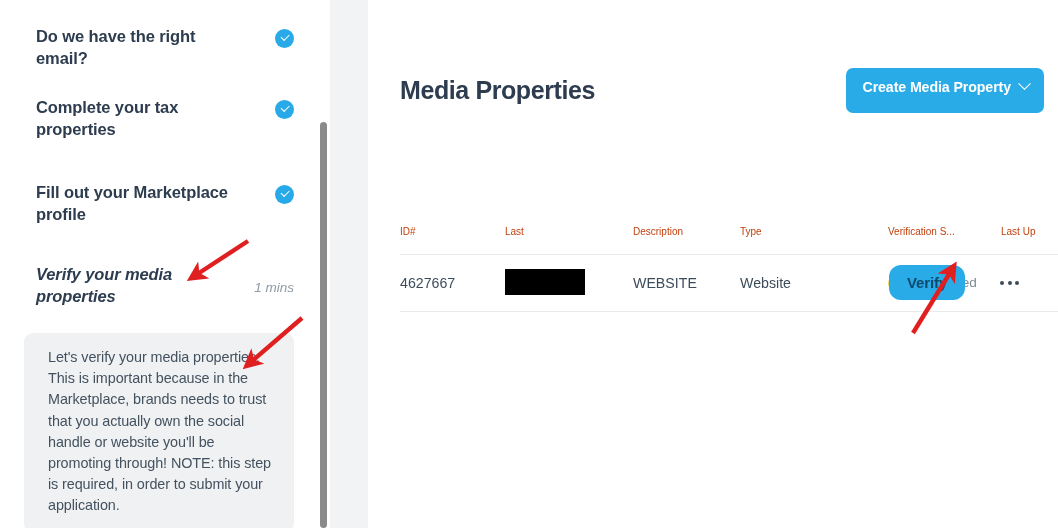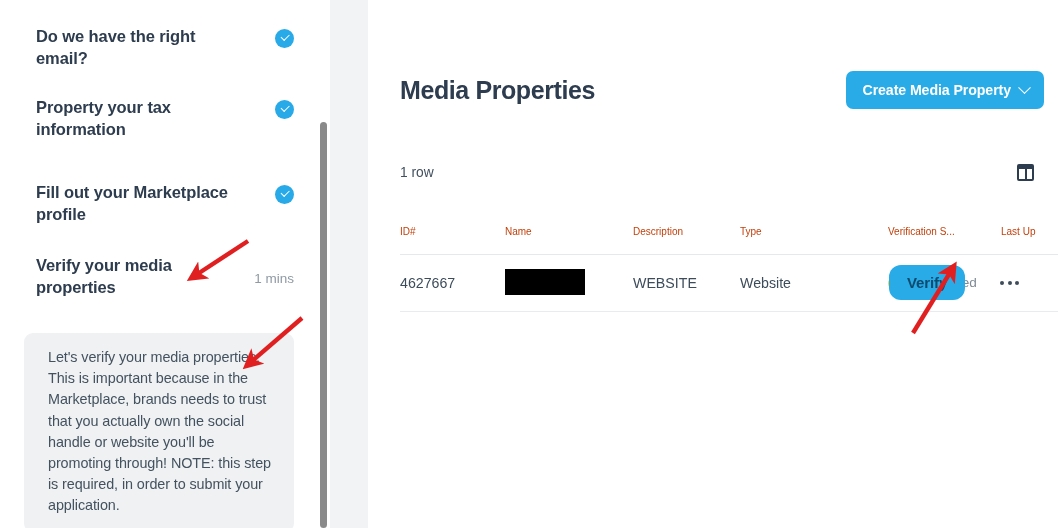--- a/index.html
+++ b/index.html
@@ -151,21 +151,21 @@
   .create-btn {
     display: flex;
     align-items: center;
     gap: 9px;
     background: #29abe8;
     color: #ffffff;
     font-size: 14.2px;
     font-weight: bold;
     border: none;
     border-radius: 7px;
-    padding: 11px 15px 11px 17px;
+    padding: 11px 15px 18px 17px;
     cursor: pointer;
     white-space: nowrap;
     letter-spacing: -0.1px;
     margin-right: 6px;
   }
   .chev {
     display: inline-block;
     width: 8px; height: 8px;
     border-right: 1.9px solid #ffffff;
     border-bottom: 1.9px solid #ffffff;
@@ -323,30 +323,30 @@
   <div class="sidebar">
 
     <div class="checklist">
 
       <div class="check-item" style="top:26px;">
         <div class="check-label">Do we have the right email?</div>
         <div class="check-mark"></div>
       </div>
 
       <div class="check-item" style="top:97px;">
-        <div class="check-label">Property your tax information</div>
+        <div class="check-label">Complete your tax properties</div>
         <div class="check-mark"></div>
       </div>
 
       <div class="check-item" style="top:182px;">
         <div class="check-label">Fill out your Marketplace profile</div>
         <div class="check-mark"></div>
       </div>
 
-      <div class="check-item" style="top:255px;">
+      <div class="check-item" style="top:264px;font-style:italic;">
         <div class="check-label">Verify your media properties</div>
         <div class="mins">1 mins</div>
       </div>
 
     </div>
 
     <div class="tooltip-box">
       <div class="tooltip-text">Let's verify your media properties. This is important because in the Marketplace, brands needs to trust that you actually own the social handle or website you'll be promoting through! NOTE: this step is required, in order to submit your application.</div>
     </div>
 
@@ -360,30 +360,26 @@
   <div class="main-card">
 
     <div class="main-header">
       <div class="page-title">Media Properties</div>
       <button class="create-btn">
         <span>Create Media Property</span>
         <span class="chev"></span>
       </button>
     </div>
 
-    <div class="rowcount-bar">
-      <div class="rowcount">1 row</div>
-      <div class="col-icon"></div>
-    </div>
 
     <div class="table">
 
       <div class="trow thead">
         <div class="th c-id">ID#</div>
-        <div class="th c-name">Name</div>
+        <div class="th c-name">Last</div>
         <div class="th c-desc">Description</div>
         <div class="th c-type">Type</div>
         <div class="th c-ver">Verification S...</div>
         <div class="th c-last">Last Up</div>
       </div>
 
       <div class="trow tbody-row">
         <div class="td c-id">4627667</div>
         <div class="td c-name">
           <span class="redact"></span>

